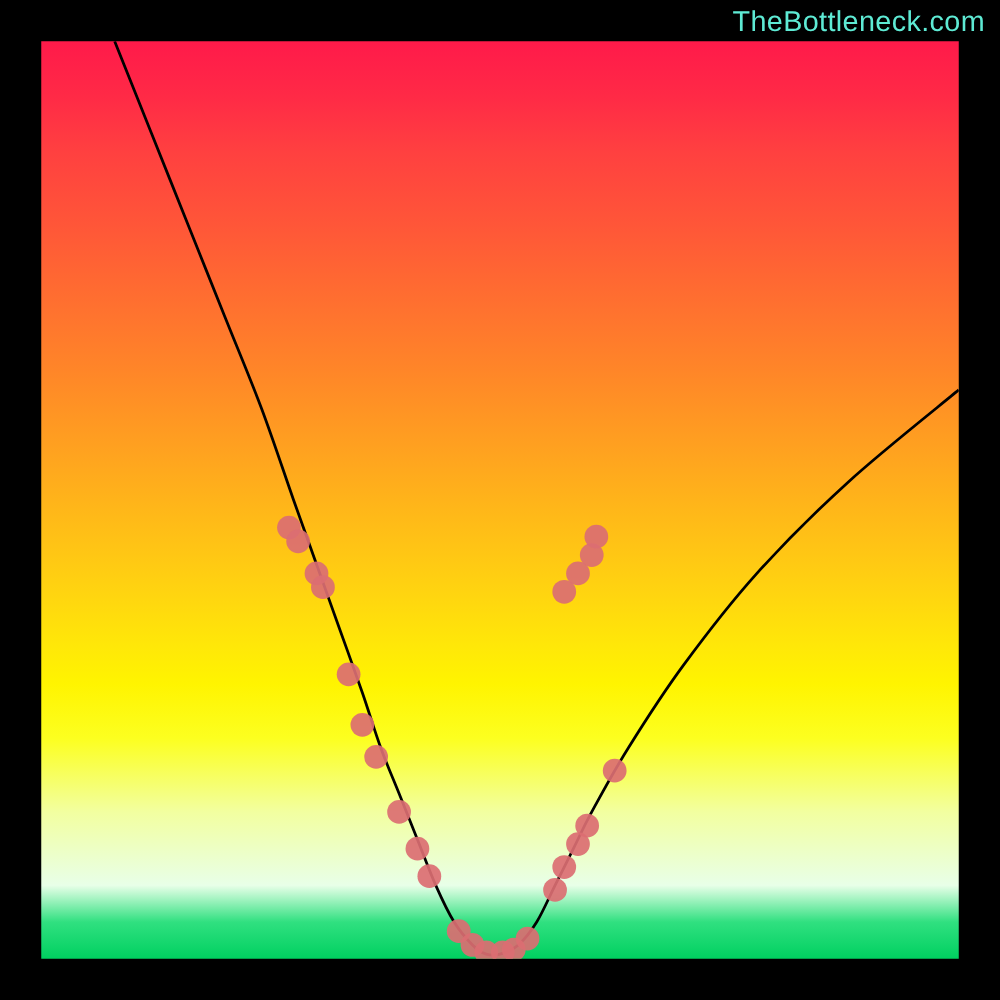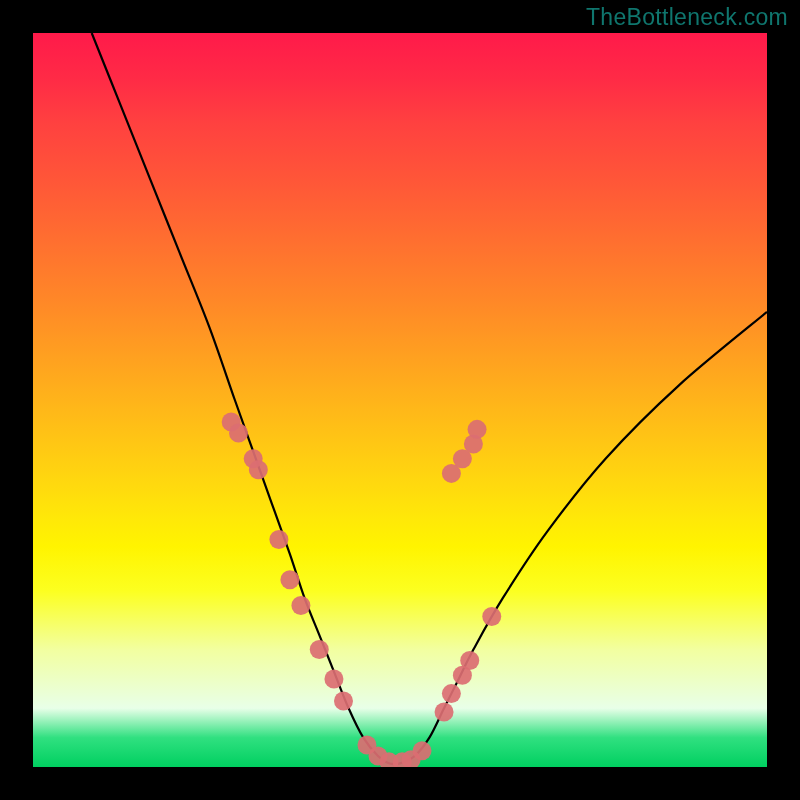--- a/index.html
+++ b/index.html
@@ -8,21 +8,21 @@
     height: 800px;
     background: #000;
     position: relative;
     font-family: Arial, sans-serif;
     overflow: hidden;
   }
   .watermark {
     position: absolute;
     top: 4px;
     right: 12px;
-    color: #0f766e;
+    color: #5eead4;
     font-size: 23px;
     font-weight: 500;
     letter-spacing: 0.3px;
     z-index: 10;
   }
   .plot-area {
     position: absolute;
     left: 33px;
     top: 33px;
     width: 734px;

